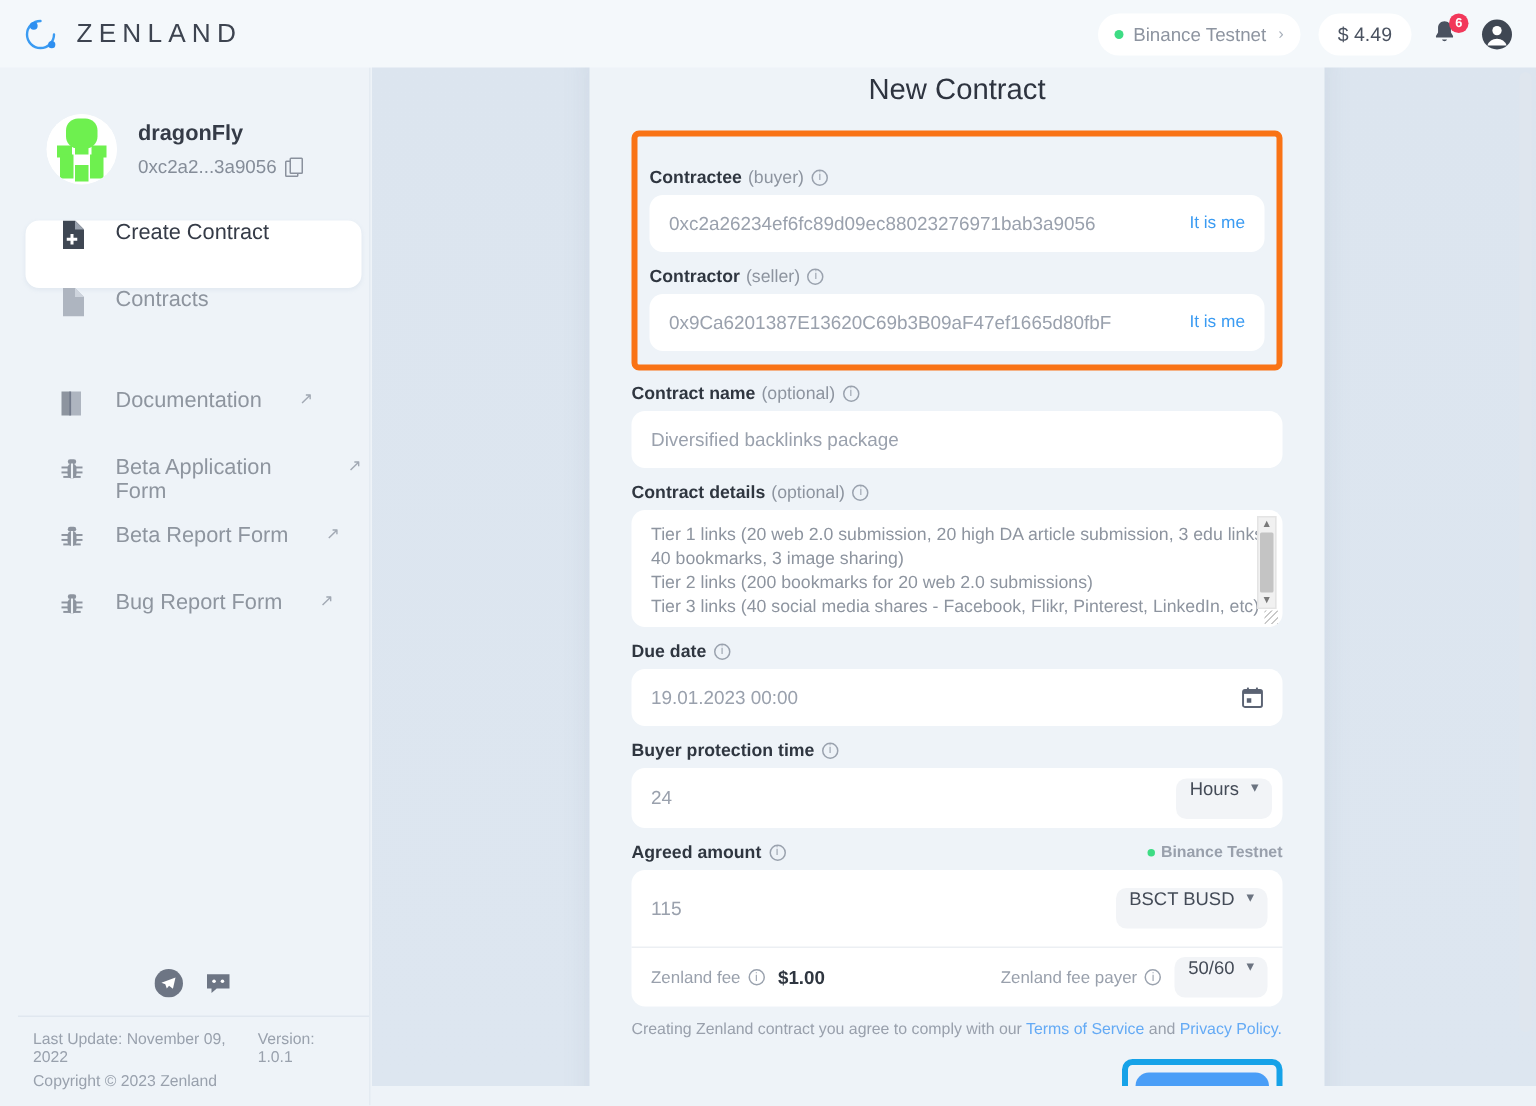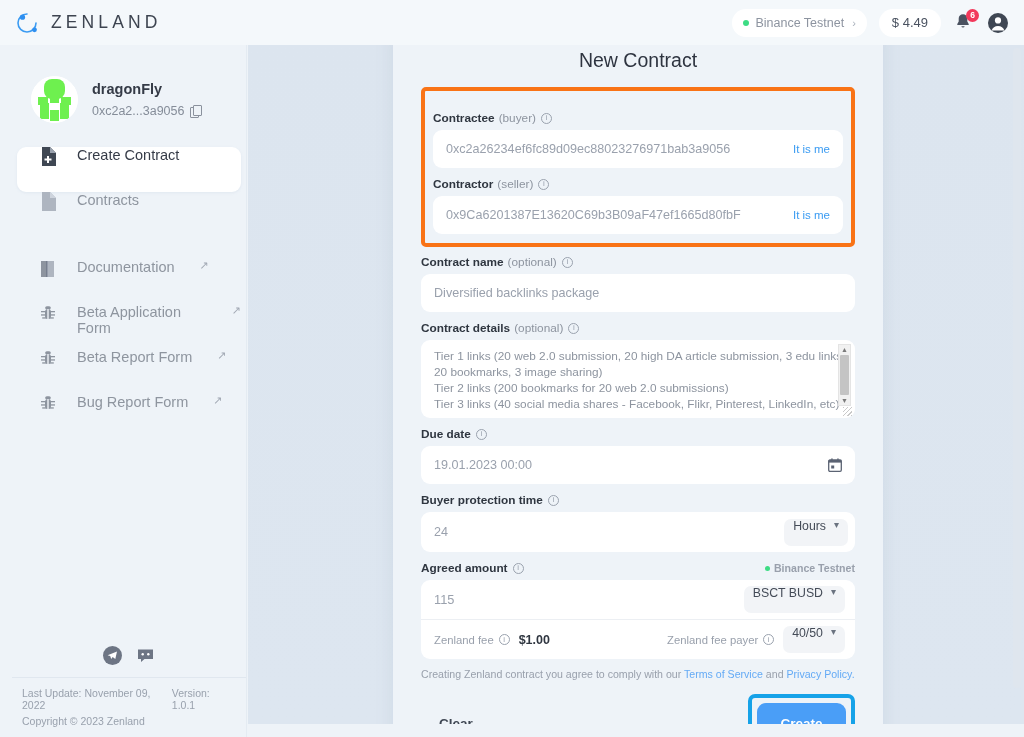--- a/index.html
+++ b/index.html
@@ -140,21 +140,21 @@
   .cal-ic { width: 14px; height: 14px; position: relative; }
 
   .selbox {
     background: #f2f4f7; border-radius: 7px; height: 27px; padding: 0 9px;
     display: flex; align-items: flex-start; gap: 8px; font-size: 12.3px; color: #444b57;
     cursor: pointer;
   }
   .selbox .cv { font-size: 10px; color: #6b7380; }
 
   .amount-card { background: #fff; border-radius: 9px; padding: 0 0; }
-  .amount-row { height: 40px; display: flex; align-items: center; padding: 0 10px 0 13px;
+  .amount-row { height: 52px; display: flex; align-items: center; padding: 0 10px 0 13px;
      border-bottom: 1px solid #eceff3; }
   .amount-row .val { flex: 1; font-size: 12.8px; color: #9aa1ad; }
   .fee-row { height: 39px; display: flex; align-items: center; padding: 0 10px 0 13px; }
   .fee-left { font-size: 11.3px; color: #99a0ac; display: flex; align-items: center; }
   .fee-amt { font-size: 12.5px; color: #2f3640; font-weight: bold; margin-left: 9px; }
   .fee-right { margin-left: auto; display: flex; align-items: center; gap: 9px; }
   .fee-payer-lbl { font-size: 11.3px; color: #99a0ac; display: flex; align-items: center; }
 
   .net-tag { font-size: 10.6px; color: #99a0ac; display: flex; align-items: center; gap: 4px; margin-left: auto; }
   .net-tag .d { width: 5px; height: 5px; border-radius: 50%; background: #3ddc84; }
@@ -395,21 +395,21 @@
     </div>
 
     <div class="field">
       <div class="flabel">
         <span>Contract details</span>
         <span class="opt">(optional)</span>
         <i class="info-ic">i</i>
       </div>
       <div class="textarea">
         <div class="ta-line">Tier 1 links (20 web 2.0 submission, 20 high DA article submission, 3 edu links,</div>
-        <div class="ta-line">20 bookmarks, 3 image sharing)</div>
+        <div class="ta-line">40 bookmarks, 3 image sharing)</div>
         <div class="ta-line">Tier 2 links (200 bookmarks for 20 web 2.0 submissions)</div>
         <div class="ta-line">Tier 3 links (40 social media shares - Facebook, Flikr, Pinterest, LinkedIn, etc)</div>
         <div class="ta-scroll">
           <span class="ta-arrow">▲</span>
           <span class="ta-thumb"></span>
           <span class="ta-arrow">▼</span>
         </div>
         <div class="ta-grip"></div>
       </div>
     </div>
@@ -469,21 +469,21 @@
             <span>Zenland fee</span>
             <i class="info-ic">i</i>
           </span>
           <span class="fee-amt">$1.00</span>
           <span class="fee-right">
             <span class="fee-payer-lbl">
               <span>Zenland fee payer</span>
               <i class="info-ic">i</i>
             </span>
             <span class="selbox">
-              <span>40/50</span>
+              <span>50/60</span>
               <span class="cv">▾</span>
             </span>
           </span>
         </div>
       </div>
     </div>
 
     <div class="terms">
       <span>Creating Zenland contract you agree to comply with our </span><a href="#">Terms of Service</a><span> and </span><a href="#">Privacy Policy.</a>
     </div>

